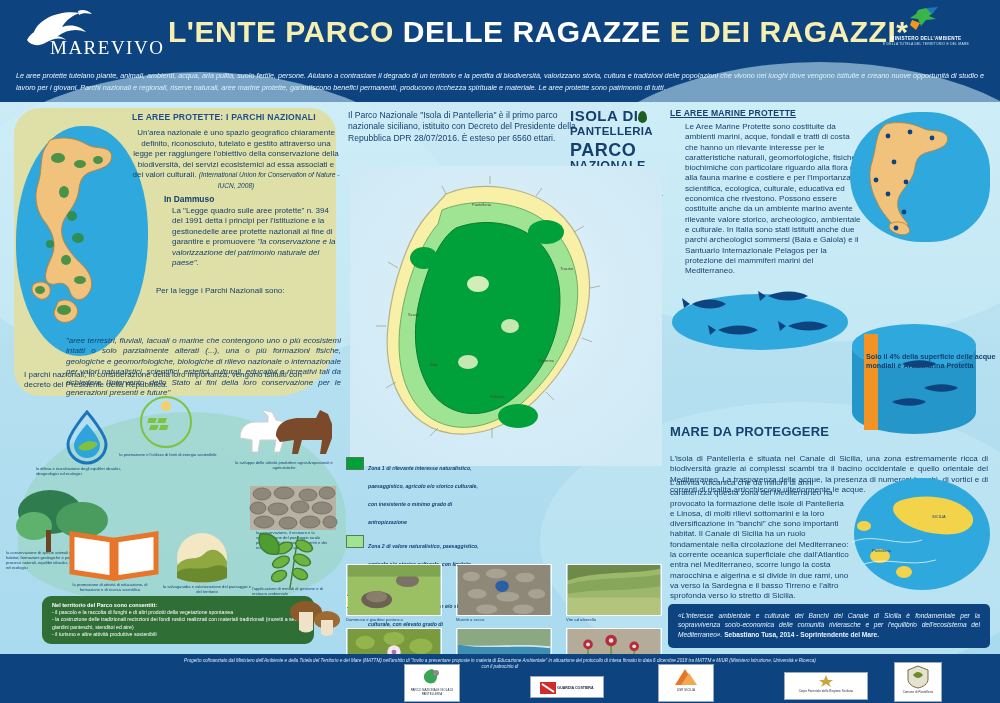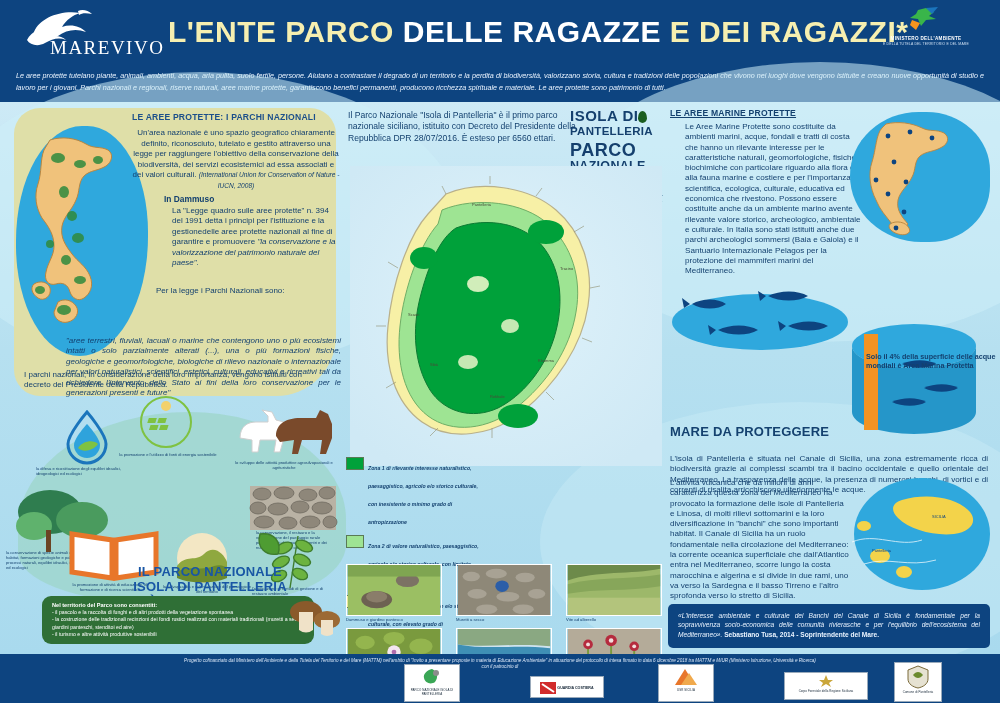--- a/index.html
+++ b/index.html
@@ -301,26 +301,20 @@
           <ellipse cx="56" cy="20" rx="9" ry="5" transform="rotate(25 56 20)"></ellipse>
           <ellipse cx="33" cy="36" rx="9" ry="5" transform="rotate(-25 33 36)"></ellipse>
           <ellipse cx="54" cy="34" rx="9" ry="5" transform="rotate(25 54 34)"></ellipse>
           <ellipse cx="31" cy="50" rx="8" ry="5" transform="rotate(-25 31 50)"></ellipse>
           <ellipse cx="52" cy="48" rx="8" ry="5" transform="rotate(25 52 48)"></ellipse>
           <path d="M12 8 C26 6, 34 16, 30 28 C18 30, 8 22, 12 8 Z" fill="#4e9c32"></path>
         </g>
       </svg>
       <div class="ic-cap" style="left:246px;top:192px;width:84px;">l'applicazione di metodi di gestione e di restauro ambientale</div>
 
-      <div id="garantire">
-        <div>IL PARCO NAZIONALE</div>
-        <div>ISOLA DI PANTELLERIA</div>
-        <div>È STATO ISTITUITO</div>
-        <div>PER GARANTIRE</div>
-      </div>
 
       <div id="consentiti">
         <div class="hd">Nel territorio del Parco sono consentiti:</div>
         <div>- il pascolo e la raccolta di funghi e di altri prodotti della vegetazione spontanea</div>
         <div>- la costruzione delle tradizionali recinzioni dei fondi rustici  realizzati con materiali tradizionali  (muretti a secco, giardini panteschi, stenditoi ed aire)</div>
         <div>- il turismo e altre attività produttive sostenibili</div>
       </div>
       <svg class="abs" style="left:282px;top:196px;" width="54" height="50" viewBox="0 0 54 50">
         <ellipse cx="18" cy="22" rx="16" ry="11" fill="#8a5a2b"></ellipse>
         <path d="M11 22 L11 40 Q18 45 25 40 L25 22 Z" fill="#f0e2c8"></path>

